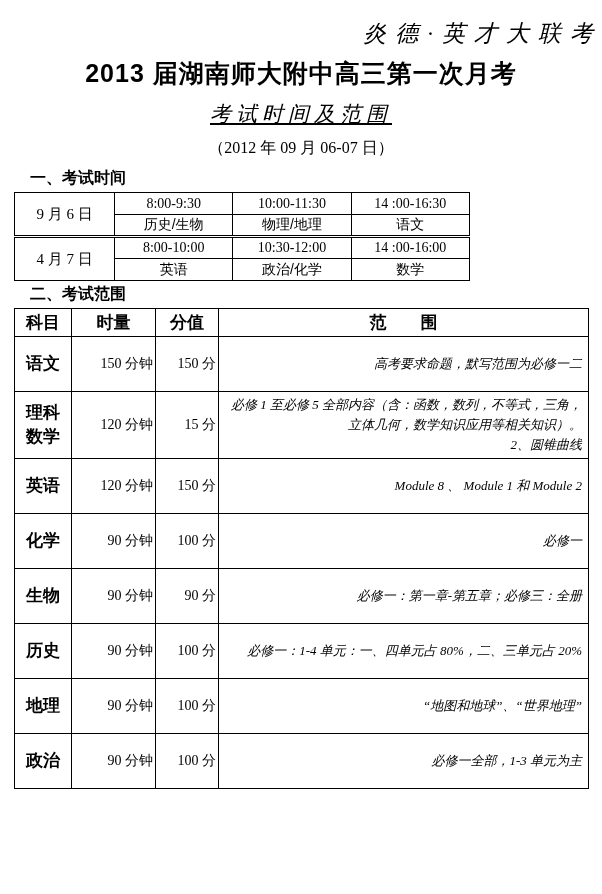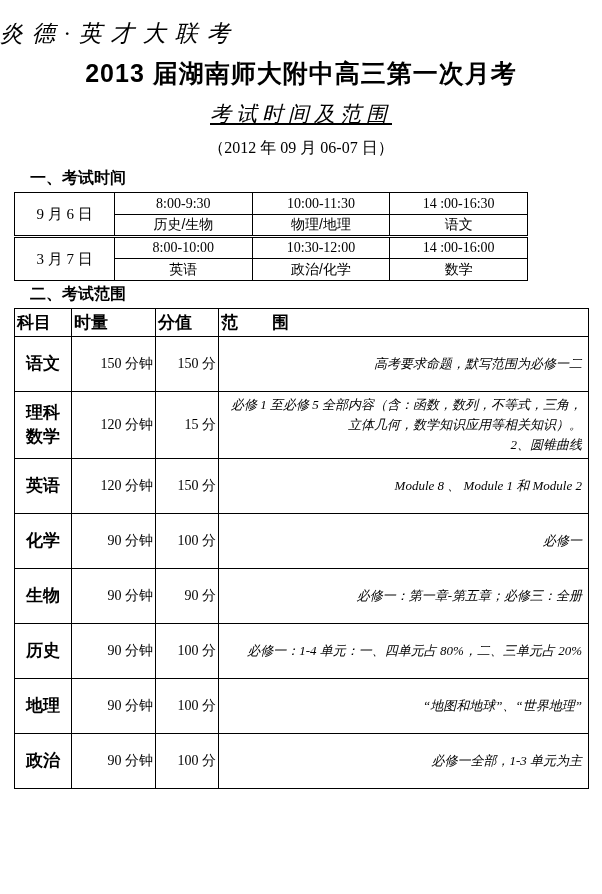--- a/index.html
+++ b/index.html
@@ -9,21 +9,21 @@
     height: 894px;
     margin: 0 auto;
     color: #000;
     font-family: "Liberation Serif", serif;
     overflow: hidden;
   }
   .page { padding-top: 18px; }
 
   
   .title-small {
-    text-align: left;
+    text-align: right;
     font-family: "Liberation Serif", serif;
     font-style: italic;
     font-size: 23px;
     letter-spacing: 9px;
     margin-bottom: 8px;
   }
   .title-main {
     text-align: center;
     font-family: "Liberation Sans", sans-serif;
     font-weight: bold;
@@ -52,21 +52,21 @@
     font-family: "Liberation Sans", sans-serif;
     font-weight: bold;
     font-size: 16px;
     margin: 3px 0 3px 30px;
   }
 
   
   table {
     border-collapse: collapse;
     margin-left: 14px;
-    width: 514px;
+    width: 456px;
     table-layout: fixed;
   }
   td, th { border: 1px solid #000; vertical-align: middle; }
 
   
   .time-table td {
     text-align: center;
     height: 22px;
     font-size: 14px;
     padding: 0 2px;
@@ -77,21 +77,21 @@
   .time-table .subject-cell { font-family: "Liberation Sans", sans-serif; font-size: 14px; }
   .time-table tbody.day-group-2 tr:first-child td { border-top: 3px double #000; }
   .time-table tbody.day-group-2 .date-cell { border-top: 3px double #000; }
 
   
   .scope-table th {
     font-family: "Liberation Sans", sans-serif;
     font-weight: bold;
     font-size: 17px;
     height: 28px;
-    text-align: left;
+    text-align: center;
     padding: 1px 2px;
   }
   .scope-table .col-subject  { width: 57px; }
   .scope-table .col-duration { width: 84px; }
   .scope-table .col-score    { width: 63px; }
   .scope-table .col-scope    { width: 370px; }
   .scope-table td { height: 55px; }
   .scope-table .subject-cell {
     font-family: "Liberation Sans", sans-serif;
     font-weight: bold;
@@ -144,21 +144,21 @@
         <td class="time-cell">14 :00-16:30</td>
       </tr>
       <tr>
         <td class="subject-cell">历史/生物</td>
         <td class="subject-cell">物理/地理</td>
         <td class="subject-cell">语文</td>
       </tr>
     </tbody>
     <tbody class="day-group-2">
       <tr>
-        <td class="date-cell" rowspan="2">3 月 7 日</td>
+        <td class="date-cell" rowspan="2">4 月 7 日</td>
         <td class="time-cell">8:00-10:00</td>
         <td class="time-cell">10:30-12:00</td>
         <td class="time-cell">14 :00-16:00</td>
       </tr>
       <tr>
         <td class="subject-cell">英语</td>
         <td class="subject-cell">政治/化学</td>
         <td class="subject-cell">数学</td>
       </tr>
     </tbody>

